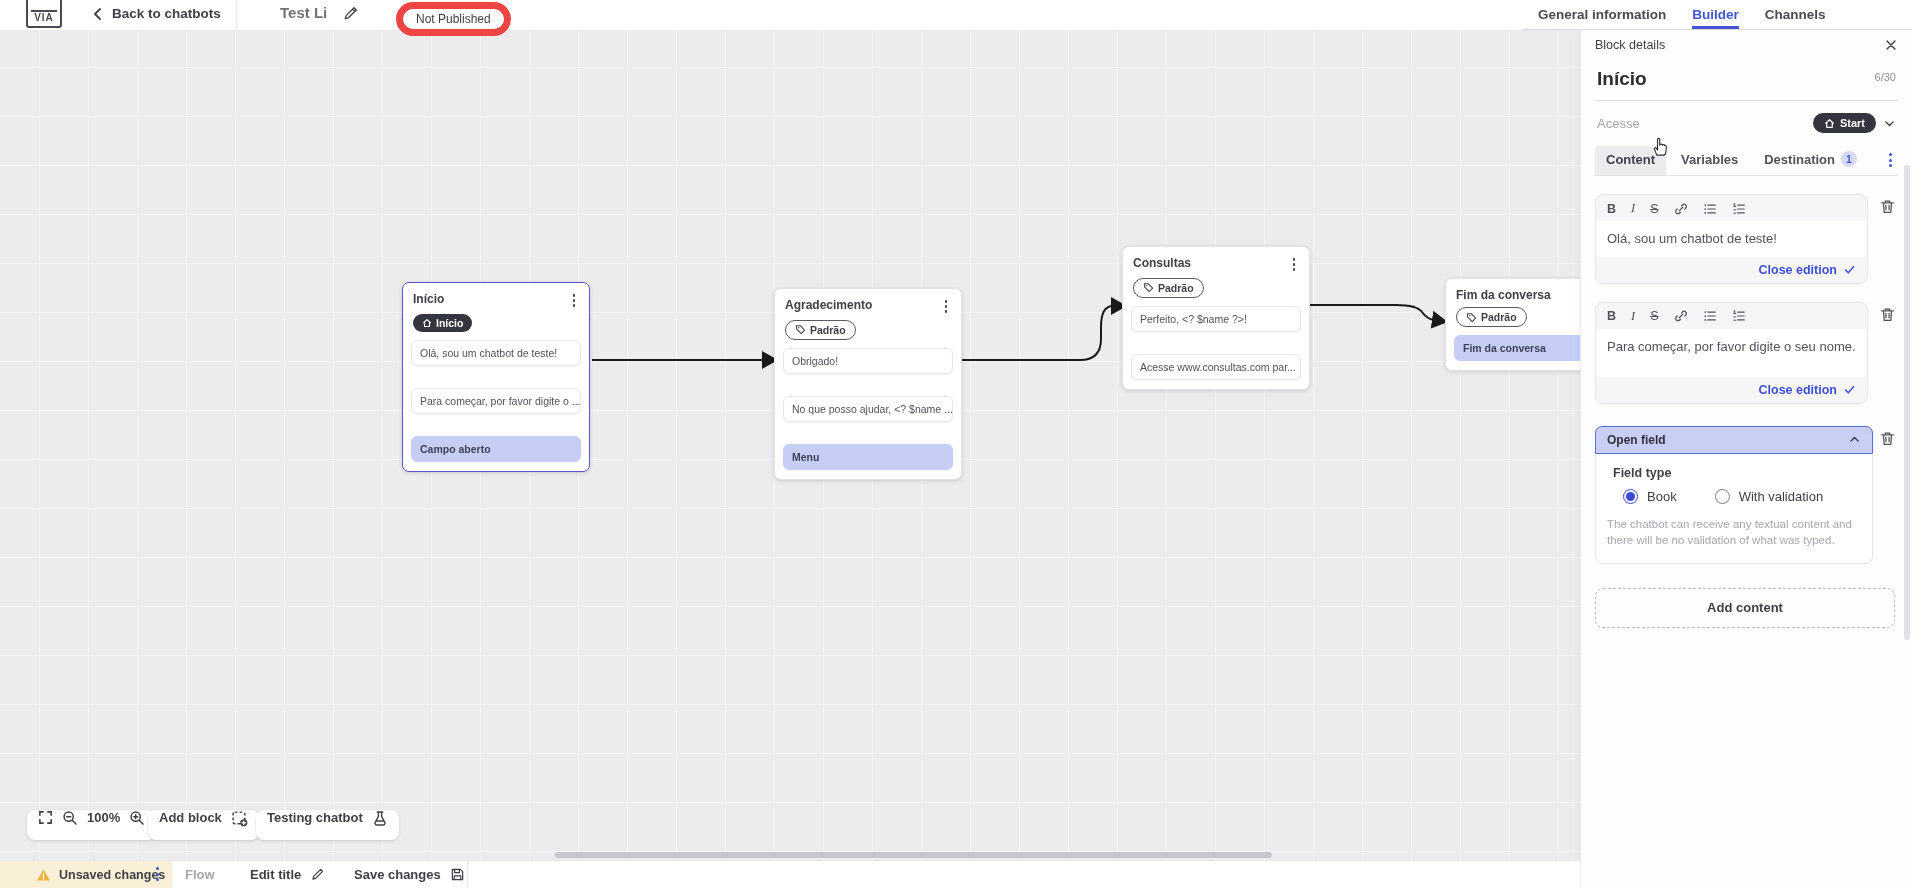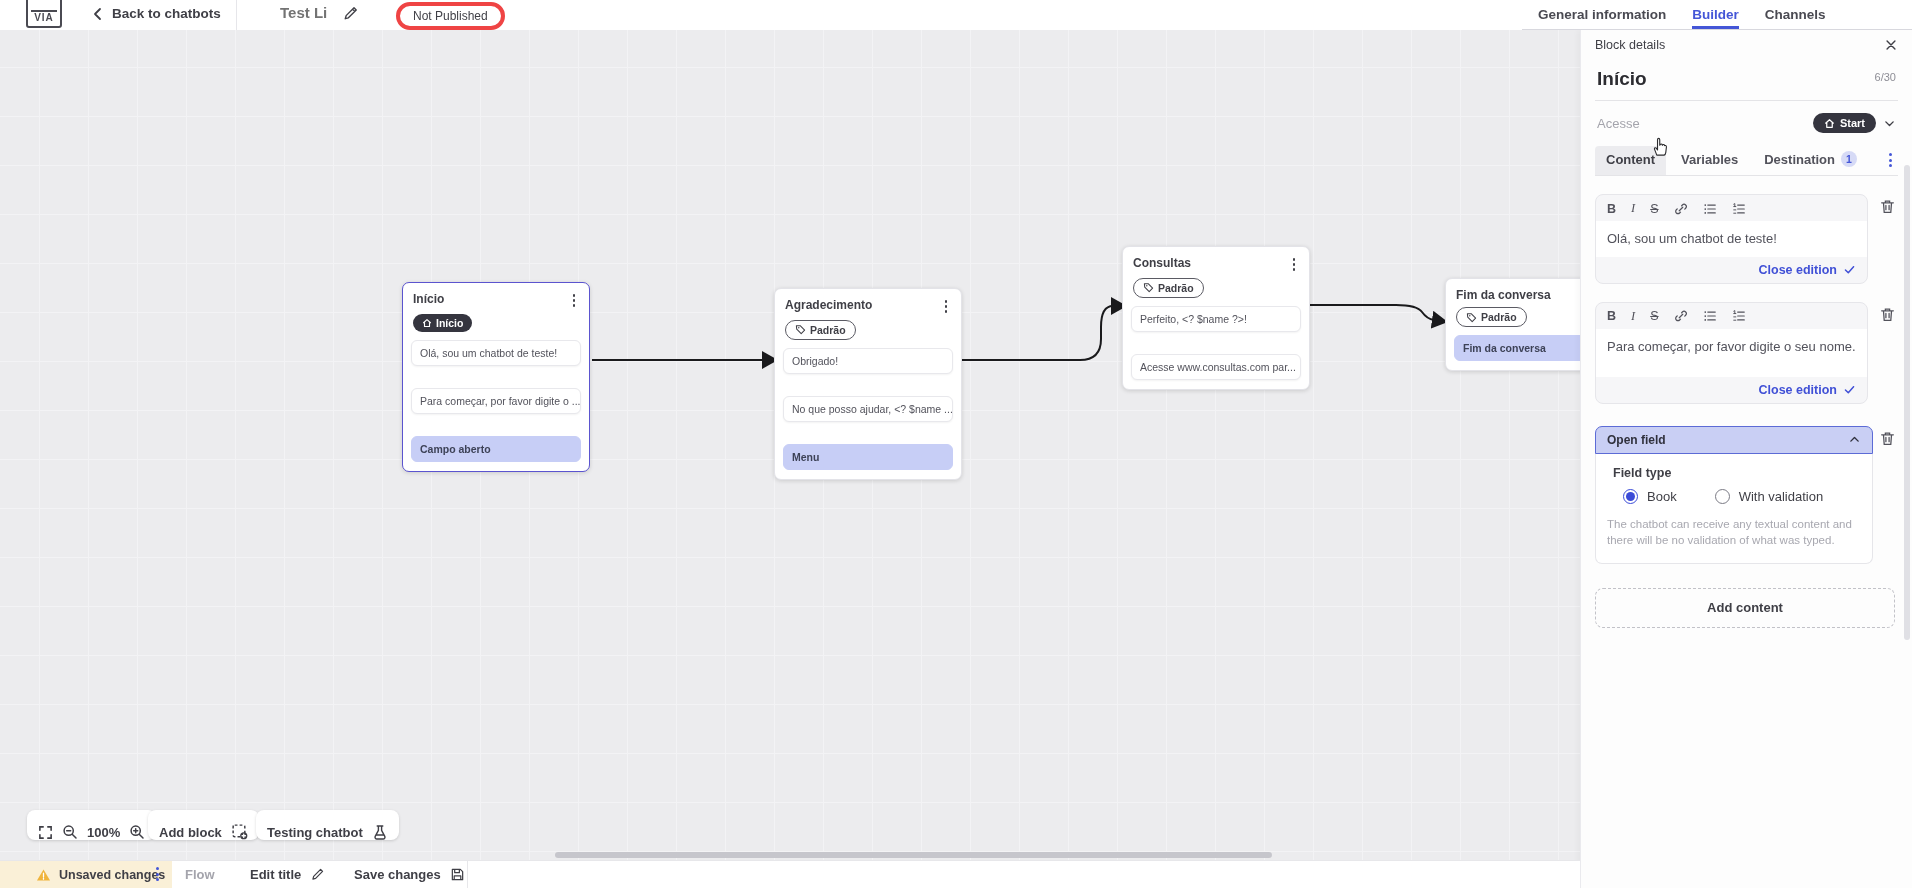--- a/index.html
+++ b/index.html
@@ -10,21 +10,21 @@
   
   .topbar{ position:absolute; top:0; left:0; width:1912px; height:30px; background:#fff; z-index:30;}
   .logo{ position:absolute; left:26px; top:-6px; width:36px; height:34px; border:2px solid #4a4a52; border-radius:3px;
          display:flex; align-items:flex-end; justify-content:center; background:#fff;}
   .logo-inner{ font-size:10px; font-weight:700; letter-spacing:1px; color:#4a4a52; border-top:2px solid #4a4a52; width:26px; text-align:center; margin-bottom:3px;}
   .back-chevron{ position:absolute; left:90px; top:6px; }
   .back-label{ position:absolute; left:112px; top:6px; font-size:13.5px; font-weight:700; color:#3f3f46; cursor:pointer;}
   .tb-divider{ position:absolute; left:236px; top:0; width:1px; height:30px; background:#e6e6ea;}
   .tb-title{ position:absolute; left:280px; top:4px; font-size:15px; font-weight:600; color:#737373;}
   .tb-pencil{ position:absolute; left:342px; top:5px; }
-  .tb-badge{ position:absolute; left:396px; top:2px; border:4px solid #ef4444; border-radius:999px;
+  .tb-badge{ position:absolute; left:396px; top:2px; border:7px solid #ef4444; border-radius:999px;
              padding:3px 13px; font-size:12px; color:#3f3f46; background:#fff;}
   .tb-tabs{ position:absolute; left:1538px; top:0; height:30px; display:flex; align-items:center; gap:26px;}
   .tb-tab{ font-size:13.5px; font-weight:600; color:#4a4a52; padding:5px 0 7px; cursor:pointer;}
   .tb-tab.active{ color:#4456d7; border-bottom:3px solid #4456d7; padding-bottom:4px;}
   .tb-tabs-underline{ position:absolute; left:1522px; top:29px; width:390px; height:1px; background:#d8d8de;}
 
   
   .canvas{ position:absolute; left:0; top:30px; width:1580px; height:858px; background:#ececee; overflow:hidden;
     background-image:linear-gradient(#f3f3f5 1px, transparent 1px), linear-gradient(90deg, #f3f3f5 1px, transparent 1px);
     background-size:49px 49px; background-position:-10px -12px;}
@@ -42,21 +42,21 @@
               font-size:10.5px; font-weight:700; border-radius:999px; padding:3px 9px; margin:0 2px 8px;}
   .pill-outline{ display:inline-flex; align-items:center; gap:4px; border:1px solid #5a5a63; color:#3f3f46;
               font-size:10.5px; font-weight:700; border-radius:999px; padding:3px 9px; margin:0 2px 8px; background:#fff;}
   .node-item{ font-size:10.5px; color:#52525b; background:#fff; border:1px solid #e8e8ec; border-radius:6px;
               padding:6px 8px; margin-bottom:22px; white-space:nowrap; overflow:hidden; box-shadow:0 1px 2px rgba(0,0,0,.05);}
   .node-item:last-child{ margin-bottom:0;}
   .node-item.action{ background:#c7cef6; border:1px solid #c7cef6; color:#3d4257; font-weight:700; box-shadow:none;}
 
   
   .ctrl{ position:absolute; height:30px; background:#fff; border-radius:8px; box-shadow:0 1px 3px rgba(0,0,0,.15);
-         display:flex; align-items:flex-end; gap:9px; padding:0 11px; z-index:3; font-size:13px; font-weight:700; color:#3f3f46;}
+         display:flex; align-items:flex-start; gap:9px; padding:0 11px; z-index:3; font-size:13px; font-weight:700; color:#3f3f46;}
   .ctrl .icon-btn{ display:flex; align-items:center; cursor:pointer;}
   .hscroll-thumb{ position:absolute; left:555px; top:822px; width:717px; height:6px; border-radius:3px; background:#c6c6cc; z-index:3;}
 
   
   .panel{ position:absolute; left:1580px; top:30px; width:332px; height:858px; background:#fdfdfd;
           border-left:1px solid #eaeaee; box-shadow:-2px 0 6px rgba(0,0,0,.04); z-index:20;}
   .panel-header{ display:flex; justify-content:space-between; align-items:center; padding:8px 14px 6px; font-size:12.5px; color:#3f3f46;}
   .panel-body{ padding:4px 14px 0; }
   .pname-row{ display:flex; justify-content:space-between; align-items:flex-start; padding:6px 2px 10px; border-bottom:1px solid #e4e4e7;}
   .pname{ font-size:19px; font-weight:700; color:#2c2c31;}

